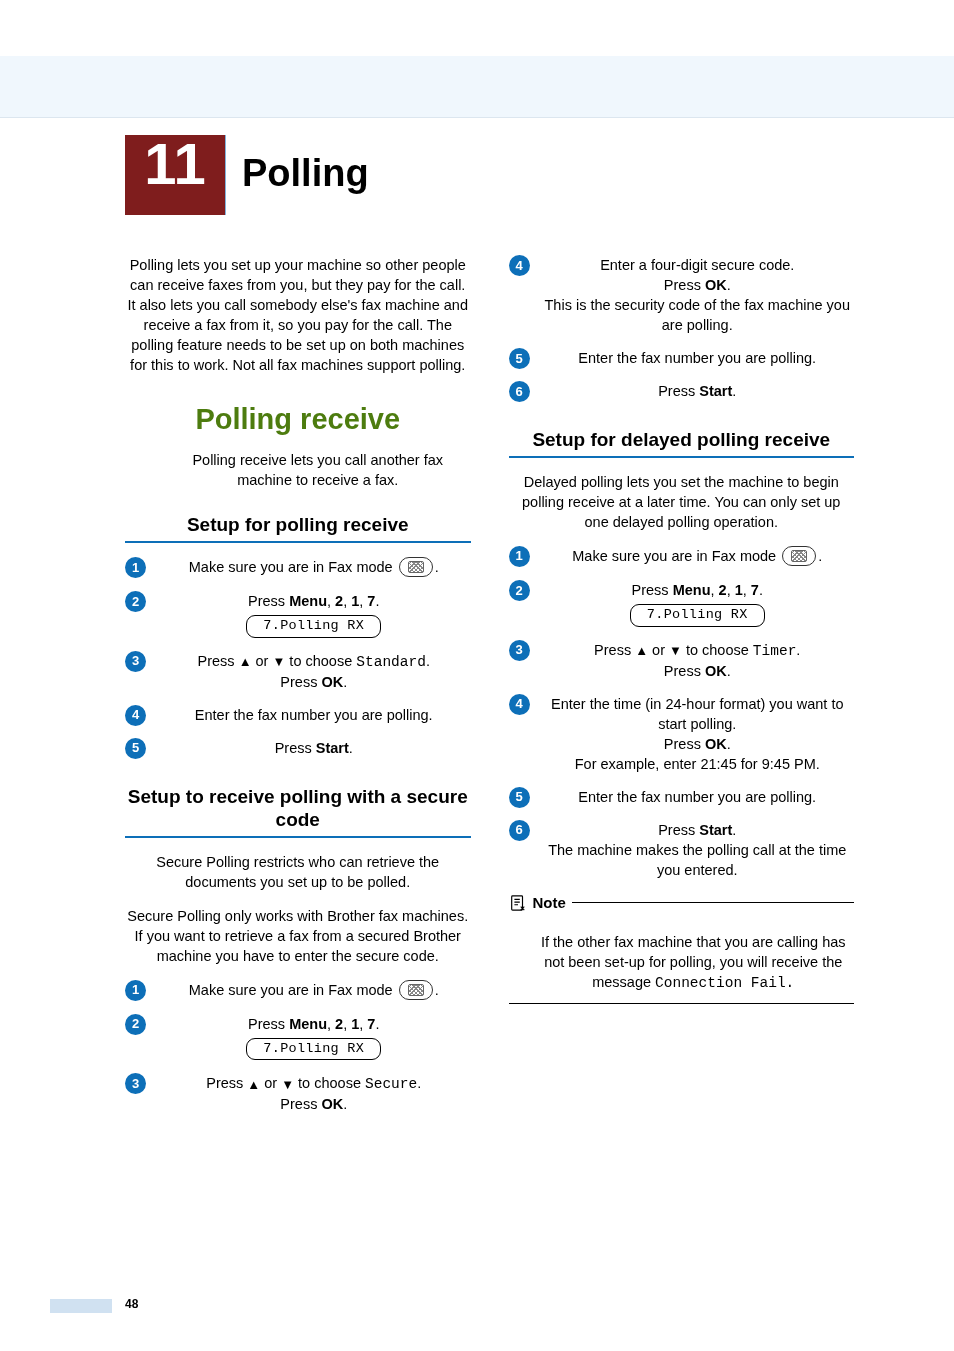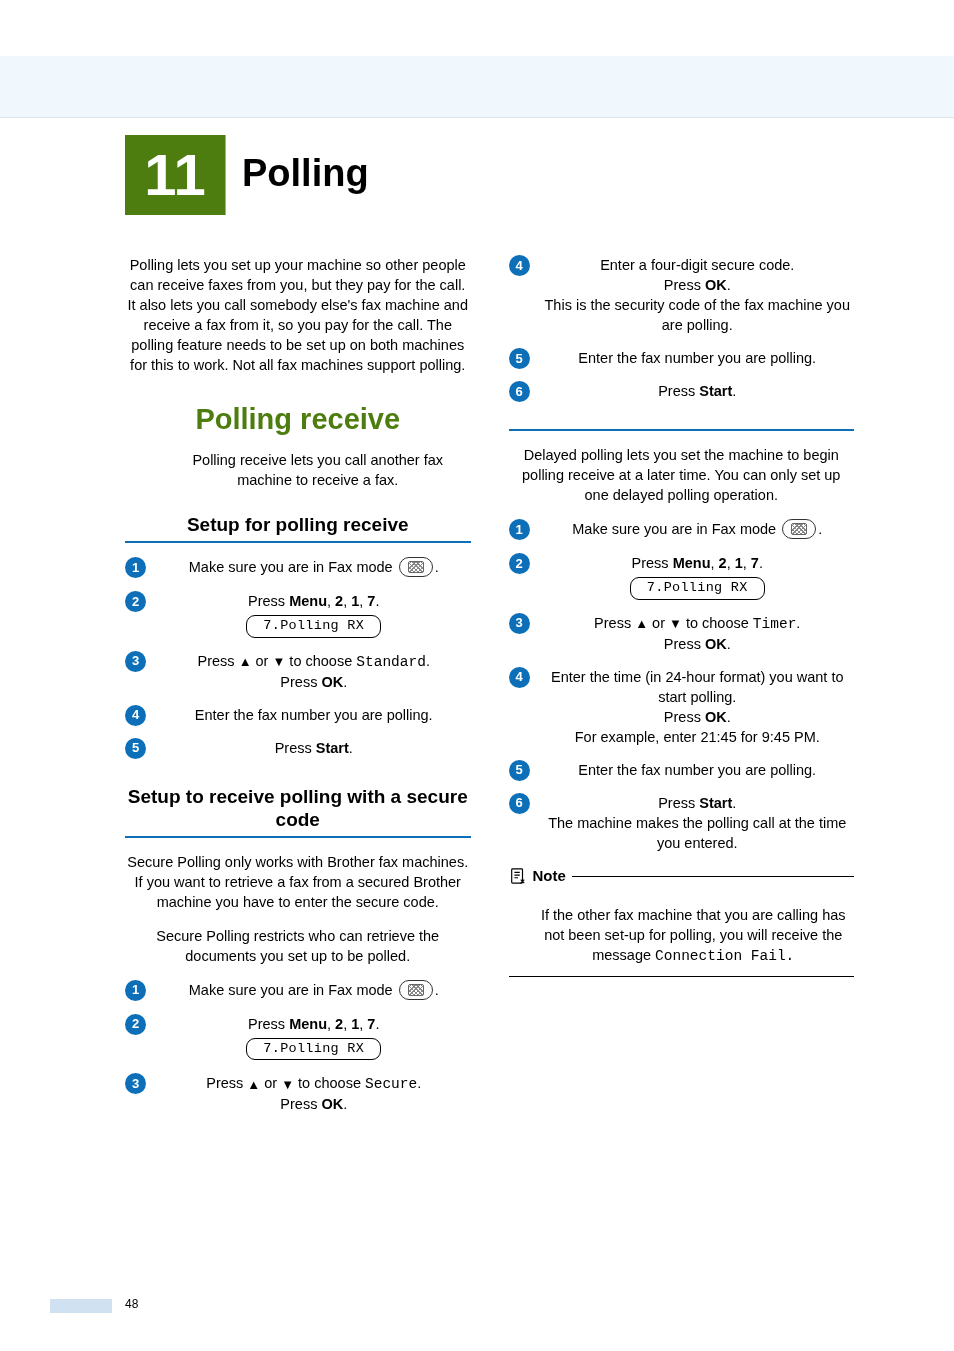--- a/index.html
+++ b/index.html
@@ -19,23 +19,23 @@
     height: 62px;
     background: #f0f7fd;
     border-bottom: 1px solid #dce6ef;
   }
   .chapter-box {
     position: absolute;
     top: 135px;
     left: 125px;
     width: 100px;
     height: 80px;
-    background: #4d7c0f;
+    background: #7f1d1d;
     display: flex;
-    align-items: center;
+    align-items: flex-start;
     justify-content: center;
   }
   .chapter-number {
     color: #fff;
     font-size: 58px;
     font-weight: bold;
     line-height: 1;
   }
   .chapter-line {
     position: absolute;
@@ -167,21 +167,21 @@
   .note-body { padding-left: 24px; }
   .note-end {
     border-top: 1.5px solid #000;
     margin-top: 10px;
   }
   .page-num {
     position: absolute;
     bottom: 40px;
     left: 125px;
     font-size: 12px;
-    font-weight: normal;
+    font-weight: bold;
   }
   .page-bar {
     position: absolute;
     bottom: 38px;
     left: 50px;
     width: 62px;
     height: 14px;
     background: #d0e1f1;
   }
   .b { font-weight: bold; }
@@ -233,22 +233,22 @@
     </div>
 
     <div class="step">
       <span class="bullet">5</span>
       <span>Press </span><span class="b">Start</span><span>.</span>
     </div>
 
     <div class="subhead-block">
       <h3 class="subhead">Setup to receive polling with a secure code</h3>
       <hr class="subhead-rule">
+      <p style="margin-bottom:14px">Secure Polling restricts who can retrieve the documents you set up to be polled.</p>
       <p style="margin-bottom:14px">Secure Polling only works with Brother fax machines. If you want to retrieve a fax from a secured Brother machine you have to enter the secure code.</p>
-      <p style="margin-bottom:14px">Secure Polling restricts who can retrieve the documents you set up to be polled.</p>
 
       <div class="step">
         <span class="bullet">1</span>
         <span>Make sure you are in Fax mode </span><span class="fax-icon"></span><span>.</span>
       </div>
 
       <div class="step">
         <span class="bullet">2</span>
         <span>Press </span><span class="b">Menu</span><span>, </span><span class="b">2</span><span>, </span><span class="b">1</span><span>, </span><span class="b">7</span><span>.</span>
         <br>
@@ -276,20 +276,21 @@
       <span class="bullet">5</span>
       <span>Enter the fax number you are polling.</span>
     </div>
 
     <div class="step">
       <span class="bullet">6</span>
       <span>Press </span><span class="b">Start</span><span>.</span>
     </div>
 
     <div class="subhead-block">
+      <h3 class="subhead">Setup for delayed polling receive</h3>
       <hr class="subhead-rule">
       <p style="margin-bottom:14px">Delayed polling lets you set the machine to begin polling receive at a later time. You can only set up one delayed polling operation.</p>
 
       <div class="step">
         <span class="bullet">1</span>
         <span>Make sure you are in Fax mode </span><span class="fax-icon"></span><span>.</span>
       </div>
 
       <div class="step">
         <span class="bullet">2</span>

